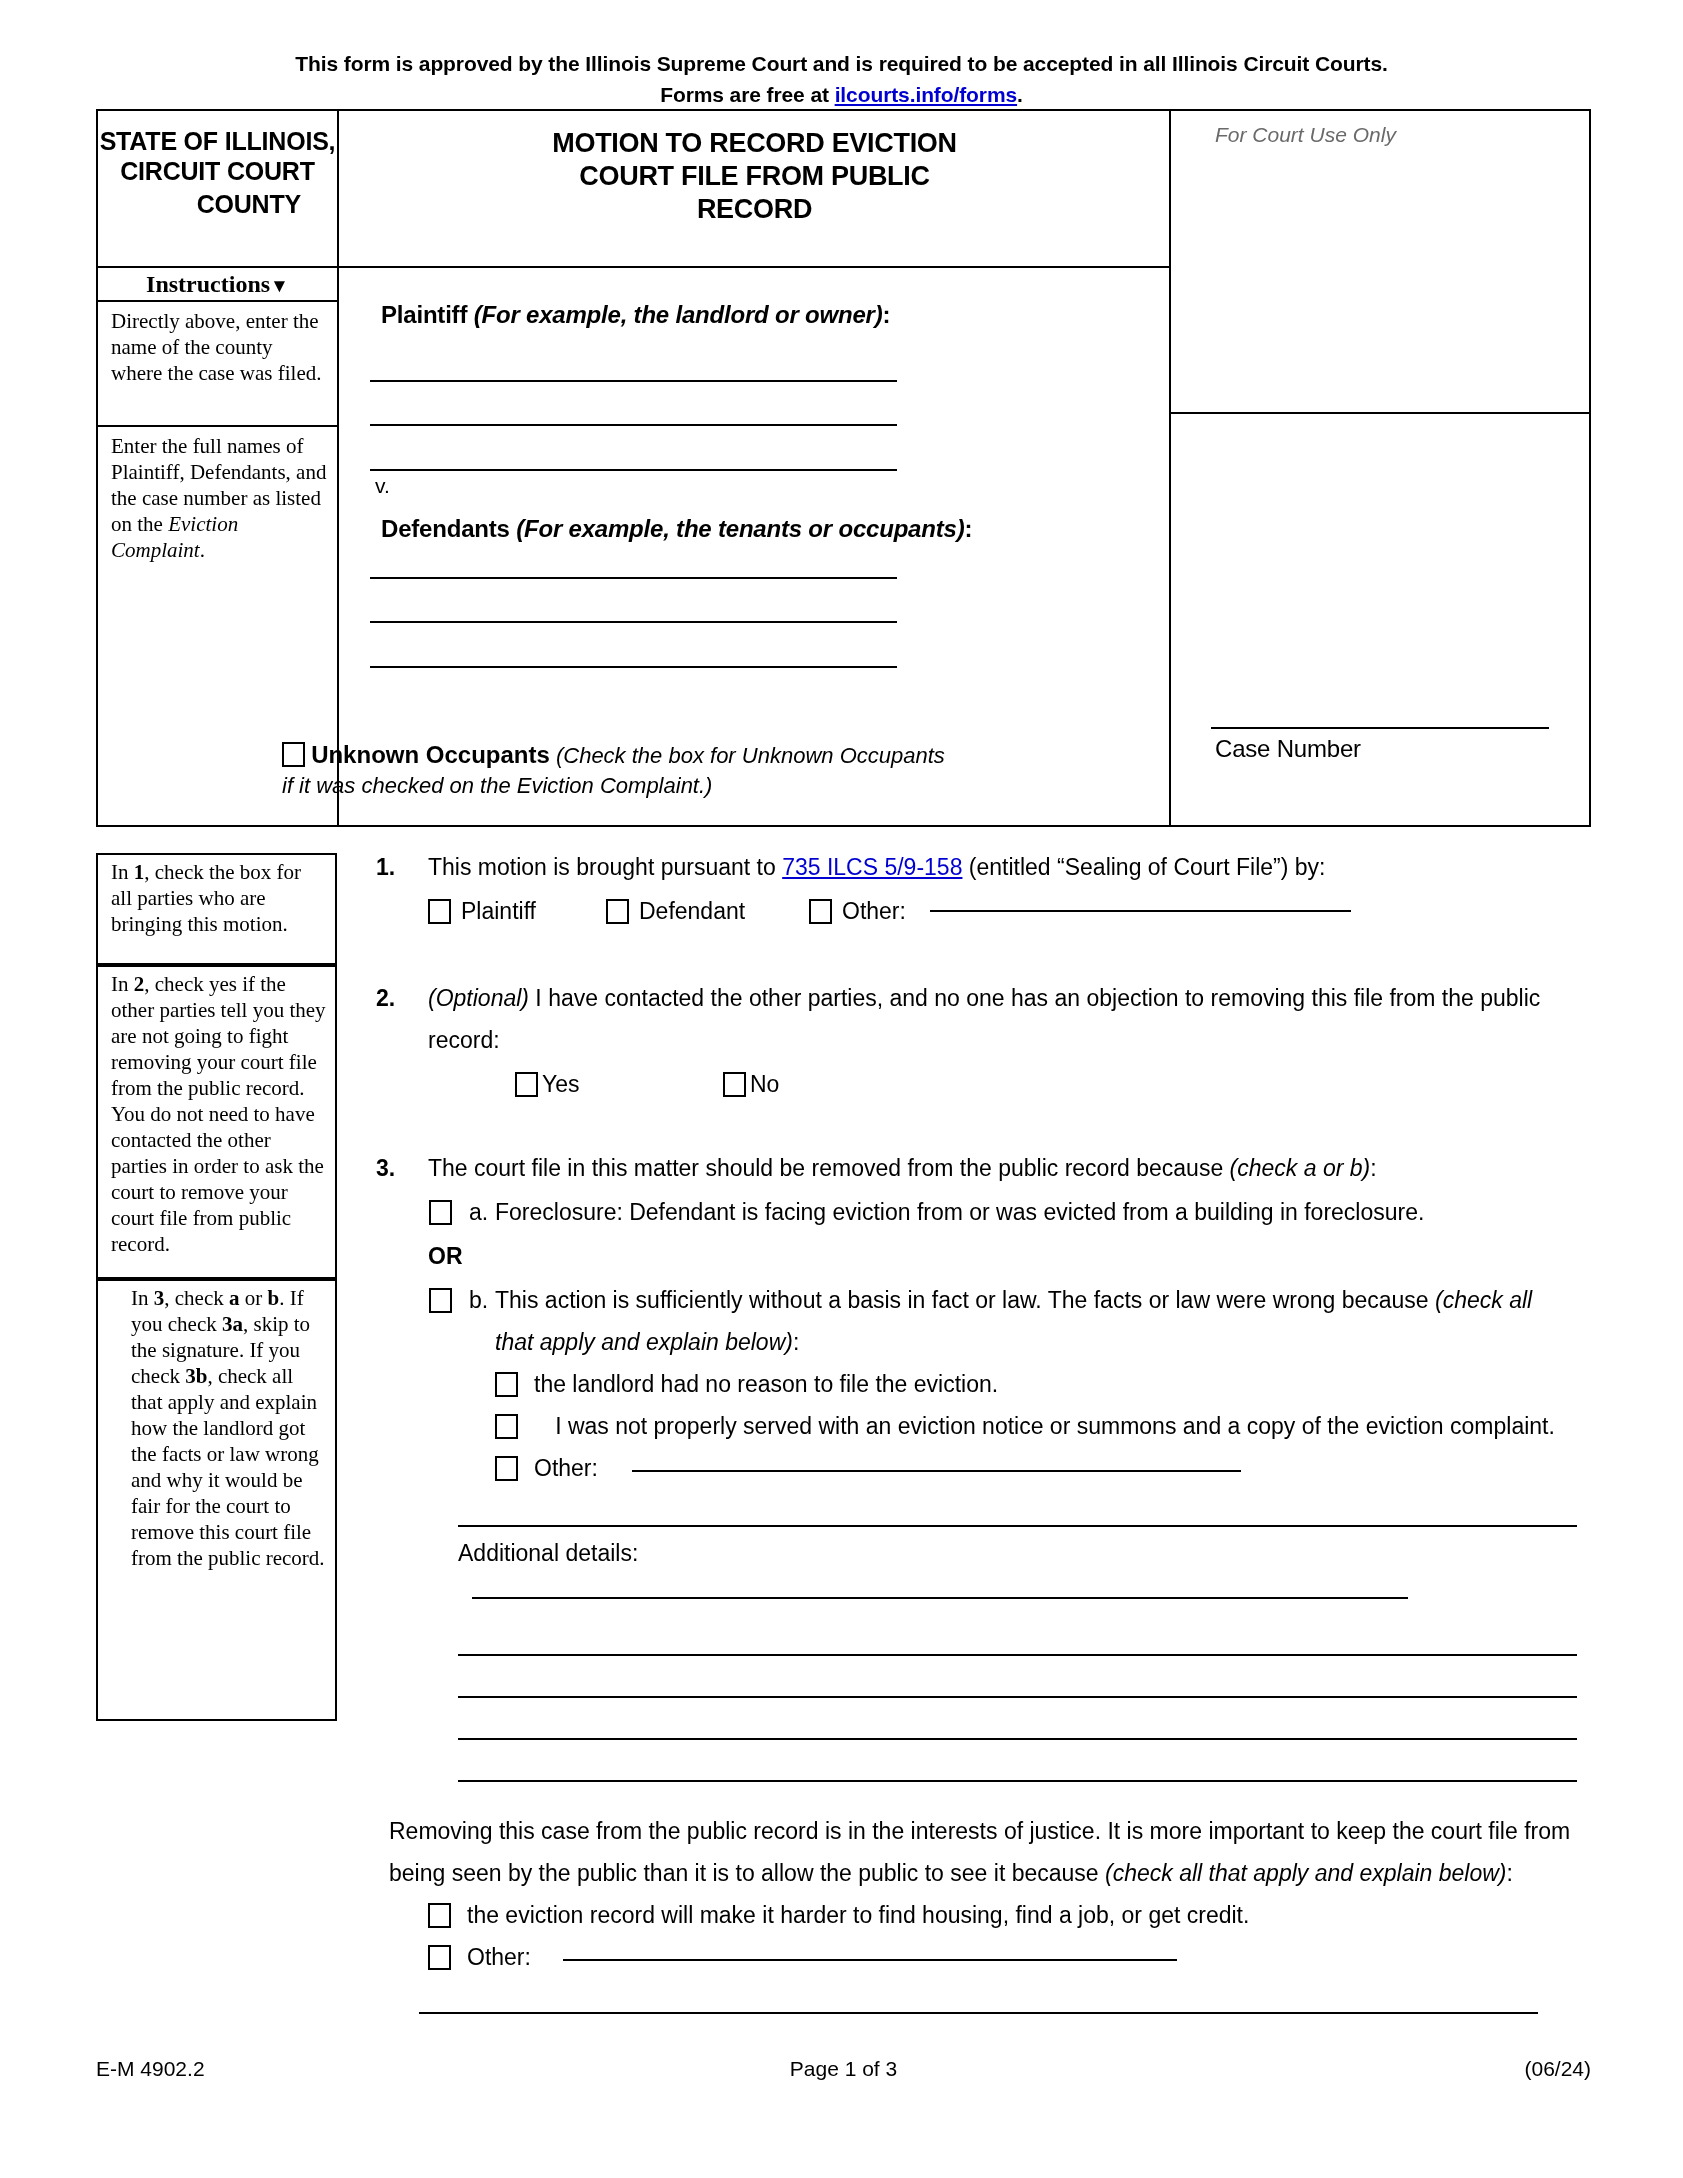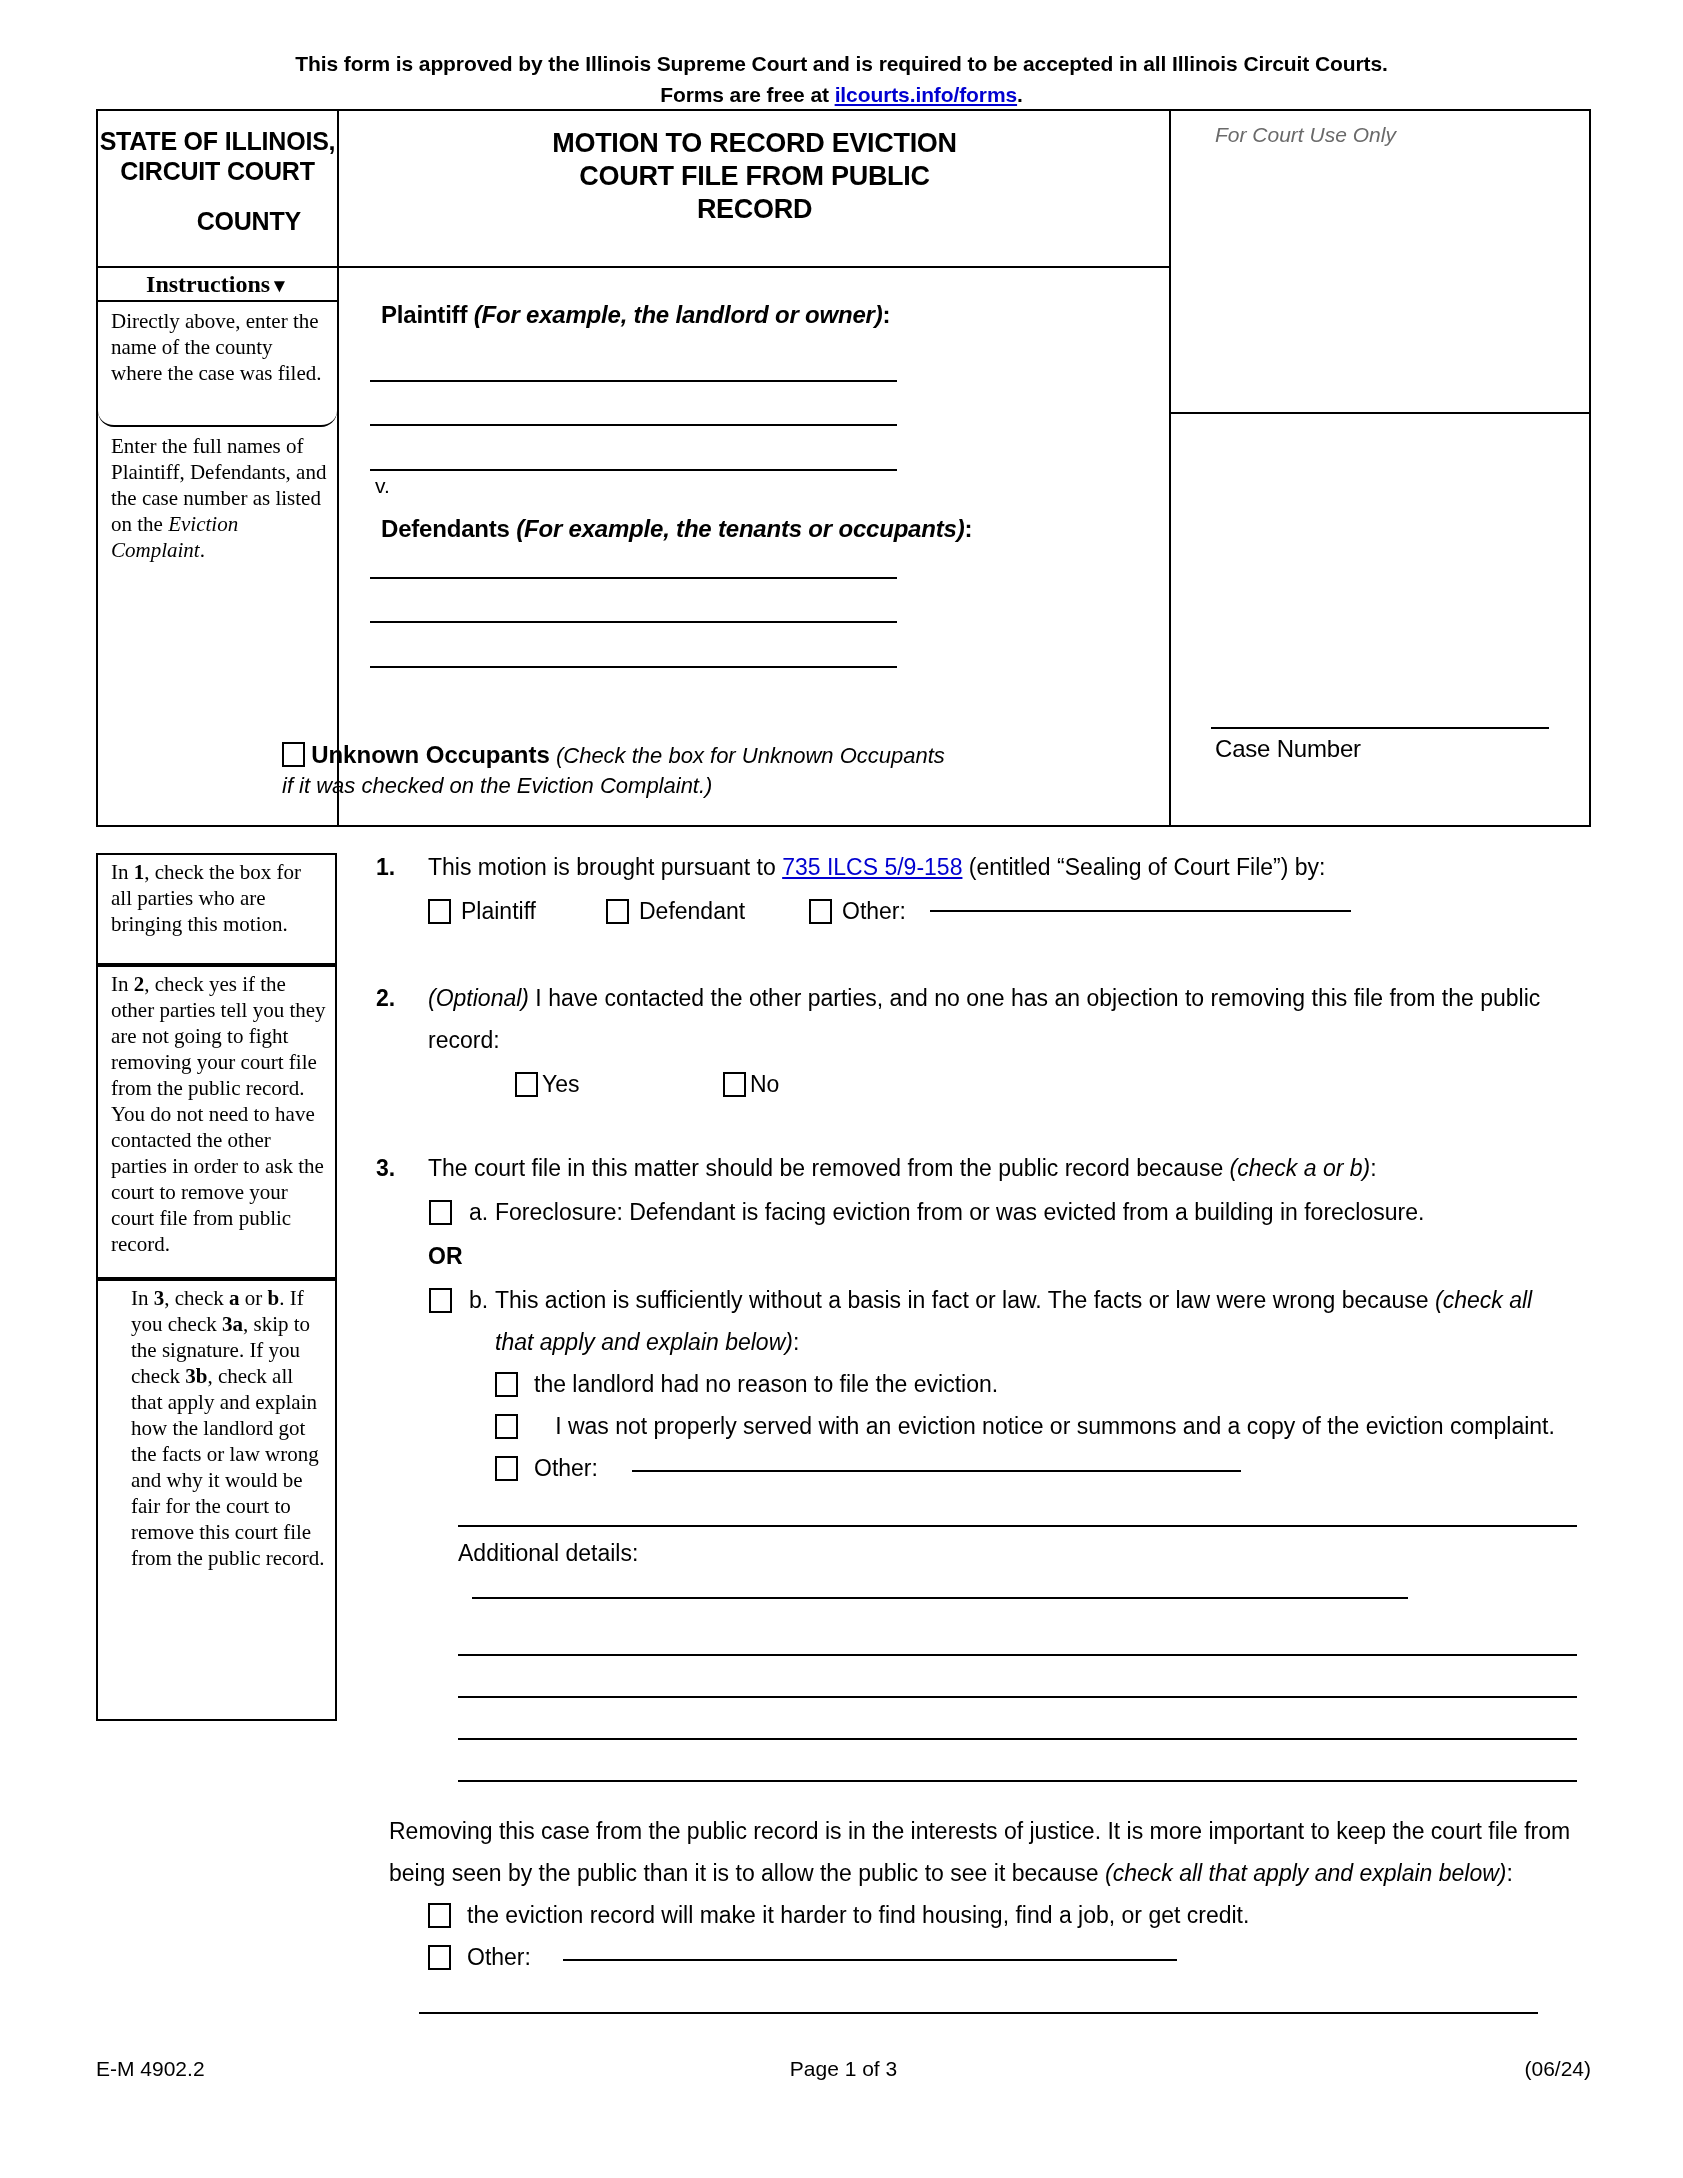--- a/index.html
+++ b/index.html
@@ -86,21 +86,21 @@
   }
   .state-title {
     font-weight: bold;
     font-size: 25px;
     line-height: 30px;
     letter-spacing: -0.2px;
   }
   .county-label {
     position: absolute;
     right: 36px;
-    top: 96px;
+    top: 79px;
     font-weight: bold;
     font-size: 25px;
     letter-spacing: -0.2px;
   }
 
   .instructions-header {
     position: absolute;
     left: 0;
     top: 155px;
     width: 100%;
@@ -121,21 +121,21 @@
     left: 0;
     width: 100%;
     box-sizing: border-box;
     font-family: "Liberation Serif", serif;
     font-size: 21px;
     line-height: 26px;
     padding: 6px 10px 6px 13px;
     border-bottom: 2.5px solid #000;
   }
   .instr-cell.last { border-bottom: none; }
-  .instr-1 { top: 191px; height: 125px; border-radius: 16px; }
+  .instr-1 { top: 191px; height: 125px; }
   .instr-2 { top: 316px; }
 
   
   .mid-inner {
     position: absolute;
     left: 0;
     top: 155px;
     width: 100%;
     height: calc(100% - 155px);
     border-top: 2.5px solid #000;

